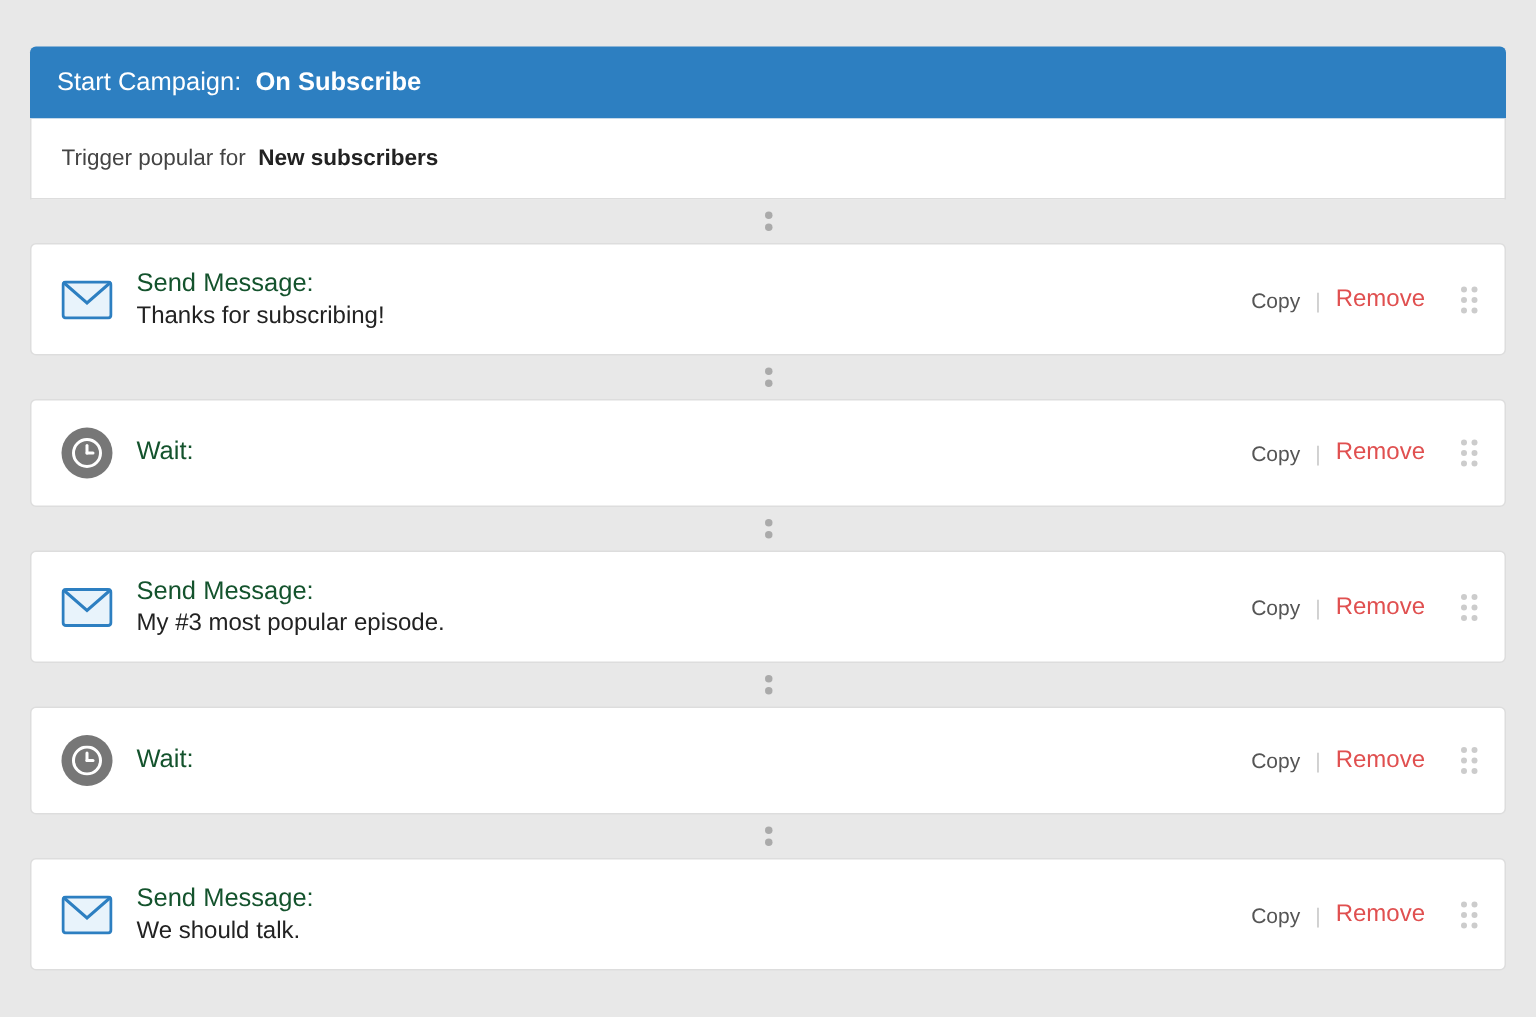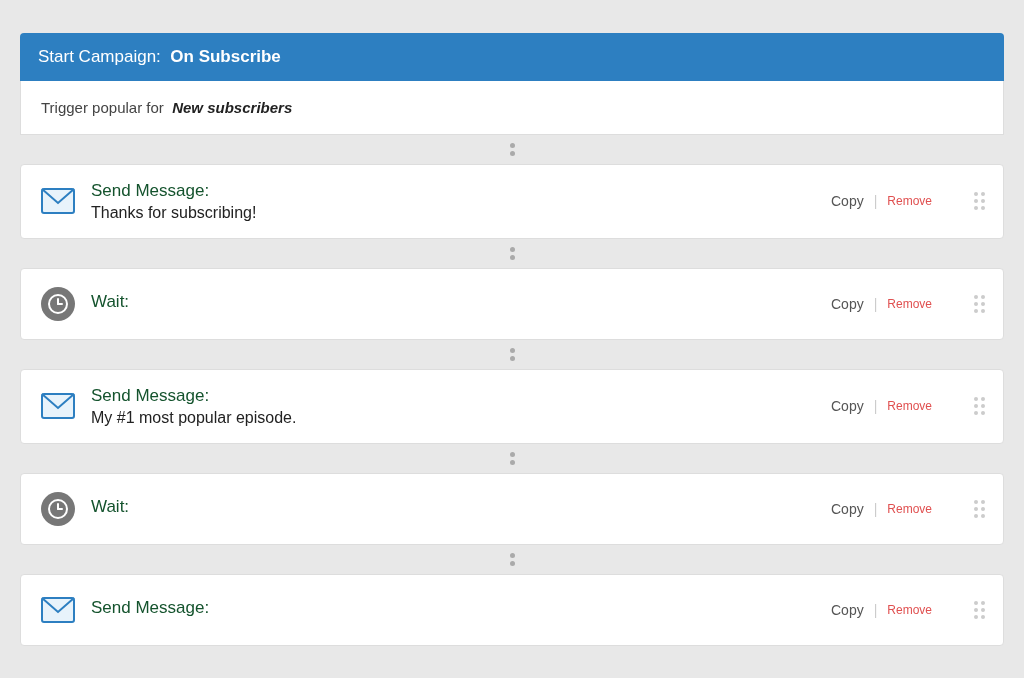--- a/index.html
+++ b/index.html
@@ -46,21 +46,20 @@
       background: #fff;
       border: 1px solid #ddd;
       border-top: none;
       padding: 18px 20px;
       font-size: 15px;
       color: #444;
     }
     .trigger-card strong {
       font-weight: 700;
       color: #222;
-      font-style: italic;
     }
     .connector {
       display: flex;
       justify-content: center;
       align-items: center;
       padding: 8px 0;
       color: #aaa;
       font-size: 18px;
       letter-spacing: 2px;
     }
@@ -124,35 +123,35 @@
       font-size: 16px;
       color: #222;
     }
     .step-title strong {
       font-weight: 400;
     }
     .step-actions {
       display: flex;
       align-items: center;
       gap: 0;
-      margin-right: 28px;
+      margin-right: 10px;
     }
     .action-copy {
       font-size: 14px;
       color: #555;
       cursor: pointer;
       padding: 4px 6px;
     }
     .action-separator {
       color: #ccc;
       margin: 0 4px;
       font-size: 14px;
     }
     .action-remove {
-      font-size: 12px;
+      font-size: 16px;
       color: #e05050;
       cursor: pointer;
       padding: 4px 6px;
       font-weight: 500;
     }
     .drag-handle {
       display: flex;
       flex-direction: column;
       gap: 3px;
       margin-left: 8px;
@@ -278,21 +277,21 @@
   <div class="step-card">
     <div class="step-icon email-icon">
       <svg viewBox="0 0 34 26" fill="none" xmlns="http://www.w3.org/2000/svg">
         <rect x="1" y="1" width="32" height="24" rx="2" stroke="#2d7fc1" stroke-width="2" fill="#e8f3fb"></rect>
         <polyline points="1,1 17,15 33,1" stroke="#2d7fc1" stroke-width="2" fill="none"></polyline>
       </svg>
     </div>
     <div class="step-content">
       <div class="step-label">Send Message:</div>
       <div class="step-title">
-        <strong>My #1 most popular episode.</strong>
+        <strong>My #3 most popular episode.</strong>
       </div>
     </div>
     <div class="step-actions">
       <span class="action-copy" style="color: rgb(85, 85, 85);">Copy</span>
       <span class="action-separator">|</span>
       <span class="action-remove" style="color: rgb(224, 80, 80);">Remove</span>
     </div>
     <div class="drag-handle">
       <div class="drag-row">
           <div class="drag-dot"></div>
@@ -359,20 +358,23 @@
 
   <div class="step-card">
     <div class="step-icon email-icon">
       <svg viewBox="0 0 34 26" fill="none" xmlns="http://www.w3.org/2000/svg">
         <rect x="1" y="1" width="32" height="24" rx="2" stroke="#2d7fc1" stroke-width="2" fill="#e8f3fb"></rect>
         <polyline points="1,1 17,15 33,1" stroke="#2d7fc1" stroke-width="2" fill="none"></polyline>
       </svg>
     </div>
     <div class="step-content">
       <div class="step-label">Send Message:</div>
+      <div class="step-title">
+        <strong>We should talk.</strong>
+      </div>
     </div>
     <div class="step-actions">
       <span class="action-copy" style="color: rgb(85, 85, 85);">Copy</span>
       <span class="action-separator">|</span>
       <span class="action-remove" style="color: rgb(224, 80, 80);">Remove</span>
     </div>
     <div class="drag-handle">
       <div class="drag-row">
           <div class="drag-dot"></div>
           <div class="drag-dot"></div>

